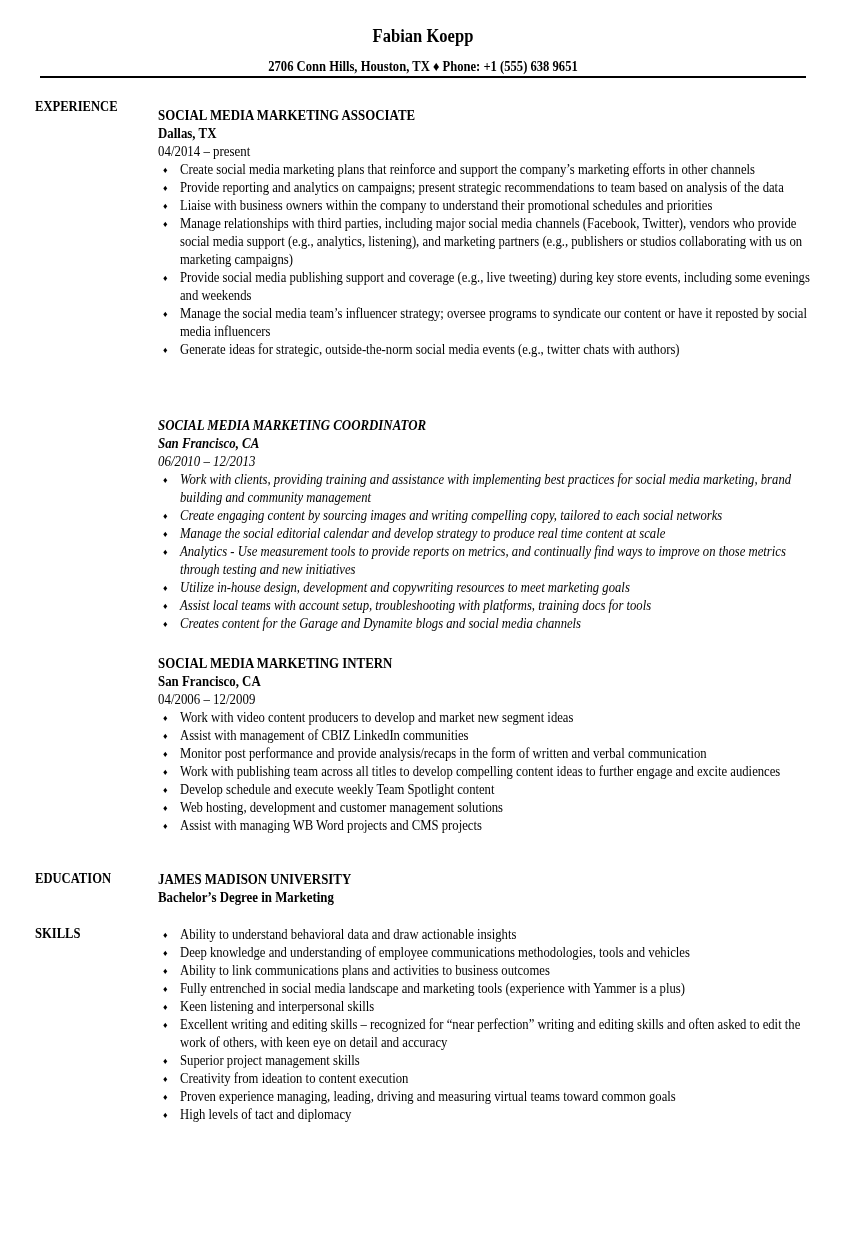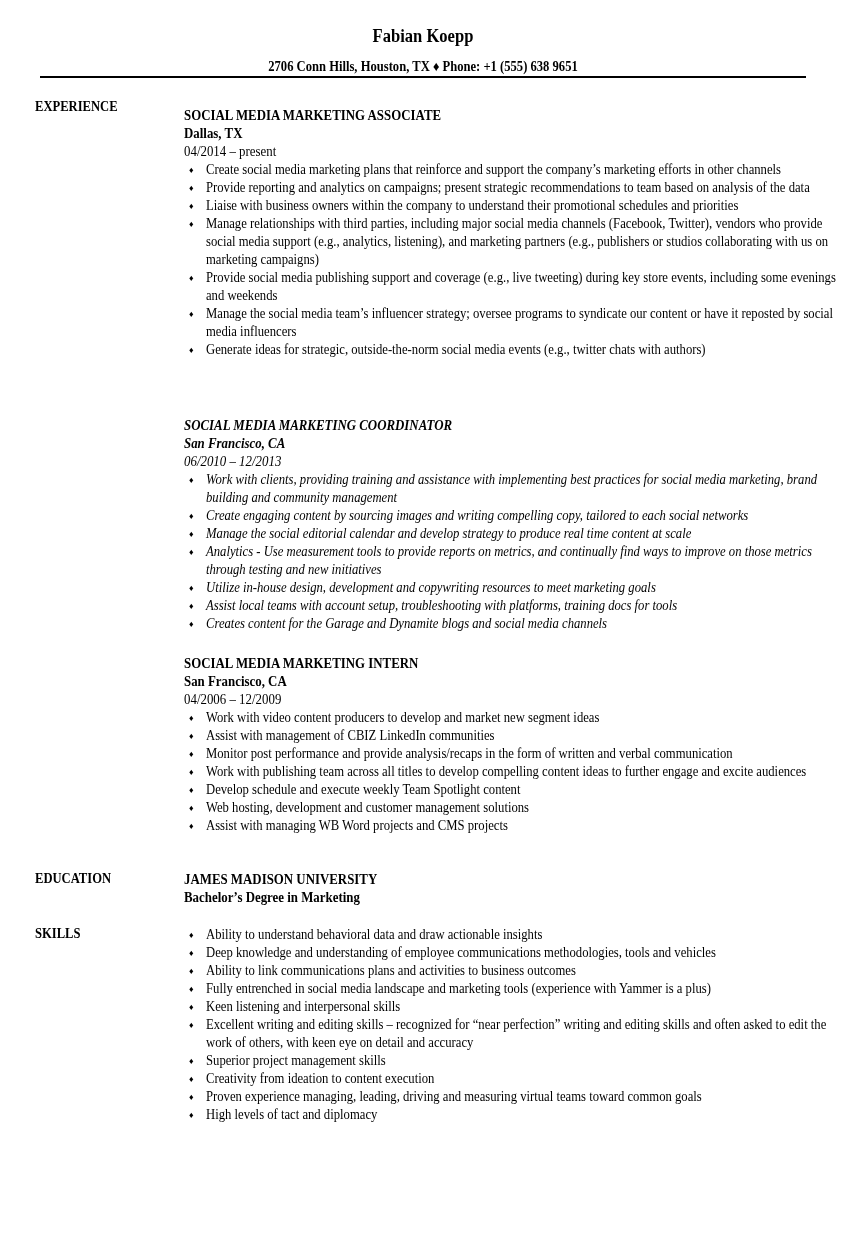--- a/index.html
+++ b/index.html
@@ -66,21 +66,20 @@
       font-weight: bold;
       transform: scaleX(0.9);
       transform-origin: left;
       white-space: nowrap;
     }
     .content {
       position: absolute;
       left: 158px;
       top: 0;
       width: 660px;
-      margin-left: 26px;
     }
     .job-title {
       font-size: 14px;
       font-weight: bold;
       line-height: 18px;
       height: 18px;
       white-space: nowrap;
       transform: scaleX(0.92);
       transform-origin: left;
     }

